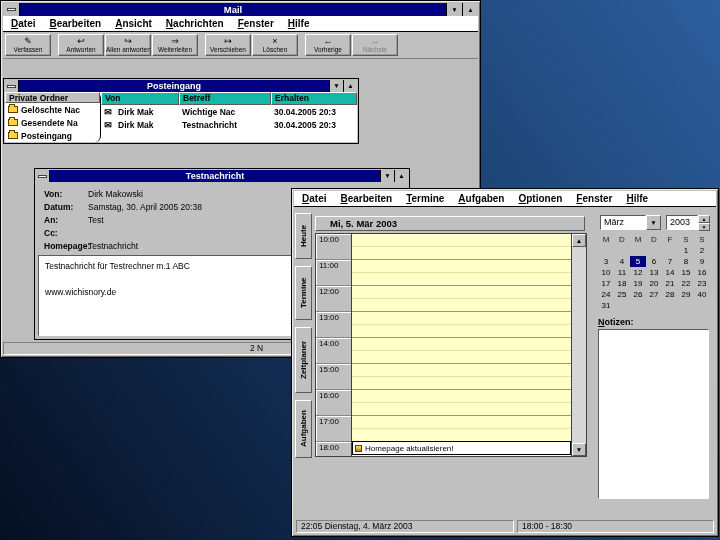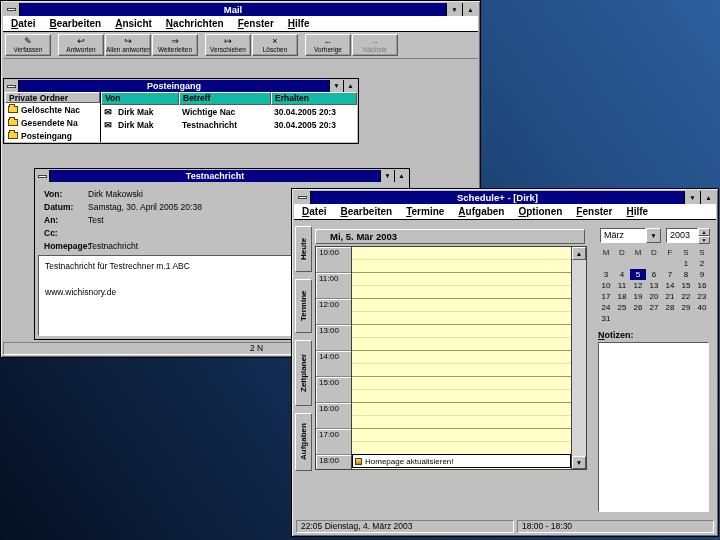--- a/index.html
+++ b/index.html
@@ -47,21 +47,21 @@
   
   .child { position:absolute; background:#c0c0c0; border:1px solid #000; padding:1px; }
   .child .titlebar { height:12px; }
   .child .titlebar .title { font-size:9px; line-height:12px; }
   .child .sysbox { width:14px; }
   .child .capbtn { width:14px; line-height:12px; }
 
   .inbox-win { left:0; top:19px; width:356px; height:66px; }
   .inbox-body { display:flex; height:calc(100% - 12px); background:#fff; }
   .folders-pane { width:96px; border-right:1px solid #000; background:#fff;
-                  display:flex; flex-direction:column; }
+                  display:flex; flex-direction:column;border-radius:6px; }
   .pane-header { height:13px; background:#c0c0c0; border:1px solid; border-color:#fff #5a5a5a #5a5a5a #fff;
                  font-size:8.5px; font-weight:bold; padding-left:3px; line-height:11px;
                  white-space:nowrap; overflow:hidden; }
   .folder-item { height:13px; display:flex; align-items:center; gap:3px; padding-left:3px;
                  font-size:8.5px; font-weight:bold; white-space:nowrap; overflow:hidden; }
   .folder-ic { width:10px; height:7px; background:#ffd23e; border:1px solid #5a4200;
                position:relative; flex:0 0 auto; }
   .folder-ic::before { content:""; position:absolute; top:-3px; left:0; width:4px; height:2px;
                background:#ffd23e; border:1px solid #5a4200; border-bottom:none; }
   .list-pane { flex:1; background:#fff; display:flex; flex-direction:column; overflow:hidden; }
@@ -302,28 +302,20 @@
       </div>
 
     </div>
 
     <div class="statusbar">
       <span class="status-text">2 N</span>
     </div>
   </div>
 
   <div class="win sched-win">
-    <div class="titlebar">
-      <div class="sysbox">
-          <i></i>
-        </div>
-      <div class="title">Schedule+ - [Dirk]</div>
-      <div class="capbtn">▼</div>
-      <div class="capbtn">▲</div>
-    </div>
     <div class="menubar" id="sched-menu">
         <span class="menu-item">Datei</span>
         <span class="menu-item">Bearbeiten</span>
         <span class="menu-item">Termine</span>
         <span class="menu-item">Aufgaben</span>
         <span class="menu-item">Optionen</span>
         <span class="menu-item">Fenster</span>
         <span class="menu-item">Hilfe</span>
       </div>
 

